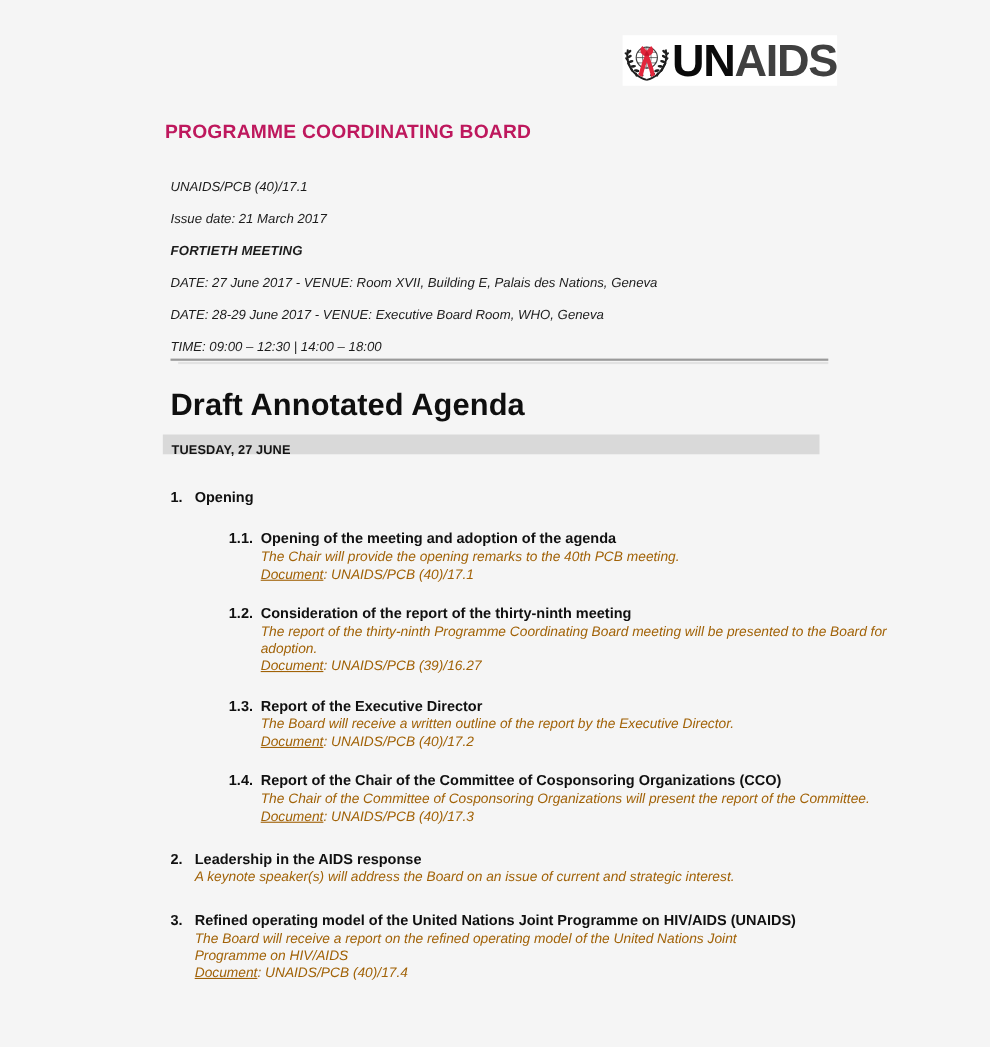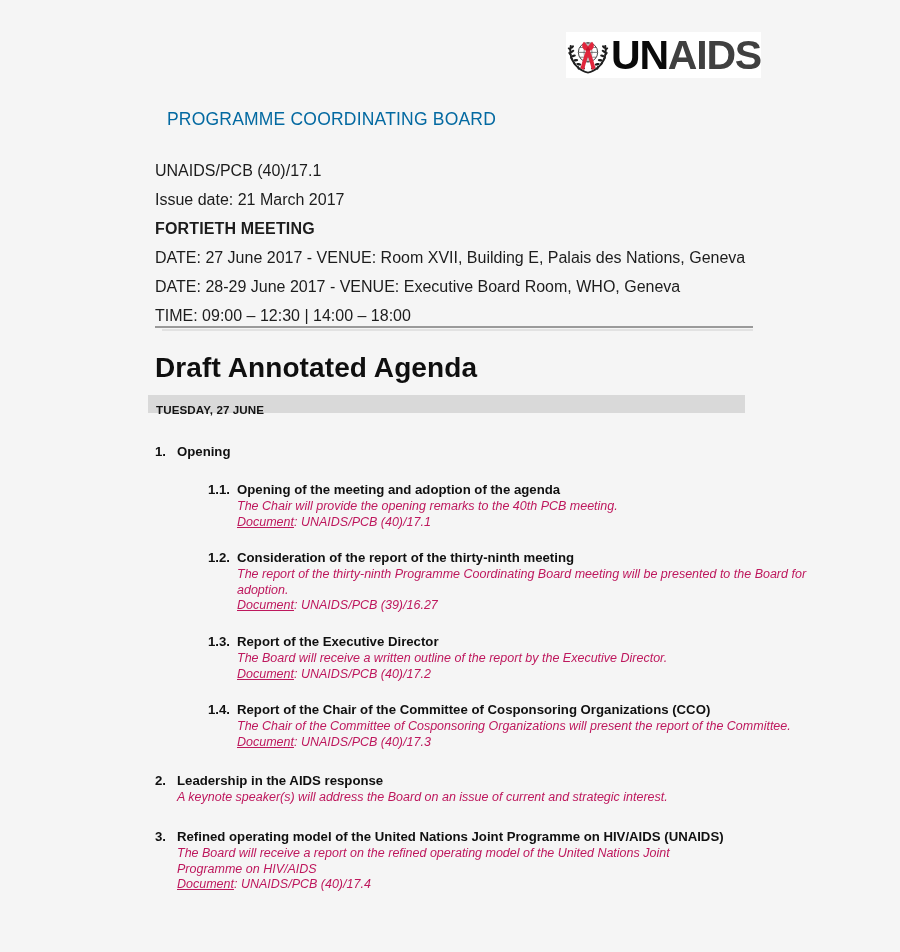--- a/index.html
+++ b/index.html
@@ -34,35 +34,36 @@
     line-height: 44px;
     white-space: nowrap;
     margin-left: 1px;
   }
   .wm-un { color: #0a0a0a; }
   .wm-aids { color: #404040; }
 
   
   .doc-title {
     position: absolute;
-    left: 167px; top: 109px;
+    left: 150px; top: 109px;
     font-size: 17.5px;
-    font-weight: normal;
+    font-weight: bold;
     letter-spacing: 0.2px;
-    color: #0369a1;
+    color: #be185d;
     white-space: nowrap;
   }
 
   .meta { position: absolute; left: 155px; top: 163px; width: 620px; }
   .meta-line {
-    font-size: 16px;
+    font-size: 12px;
     line-height: 15px;
     margin-bottom: 14px;
     white-space: nowrap;
     color: #1c1c1c;
+    font-style: italic;
   }
   .meta-line.strong { font-weight: bold; letter-spacing: 0.15px; }
 
   .rule {
     position: absolute;
     left: 155px; top: 326px;
     width: 598px; height: 2px;
     background: #9a9a9a;
   }
   .rule-shadow {
@@ -124,21 +125,21 @@
 
   
   .lvl2 { padding-left: 208px; padding-right: 65px; }
   .lvl2 .item-num { width: 29px; }
   .lvl2 .body { margin-left: 29px; }
 
   .body {
     font-size: 12.5px;
     font-style: italic;
     line-height: 15.6px;
-    color: #be185d;
+    color: #a16207;
     margin-top: 1px;
   }
   .doc-ref { white-space: nowrap; }
   .doc-label { text-decoration: underline; }
 
   .sp-1 { height: 21px; }
   .sp-2 { height: 19px; }
   .sp-3 { height: 22px; }
 </style>
 </head>

